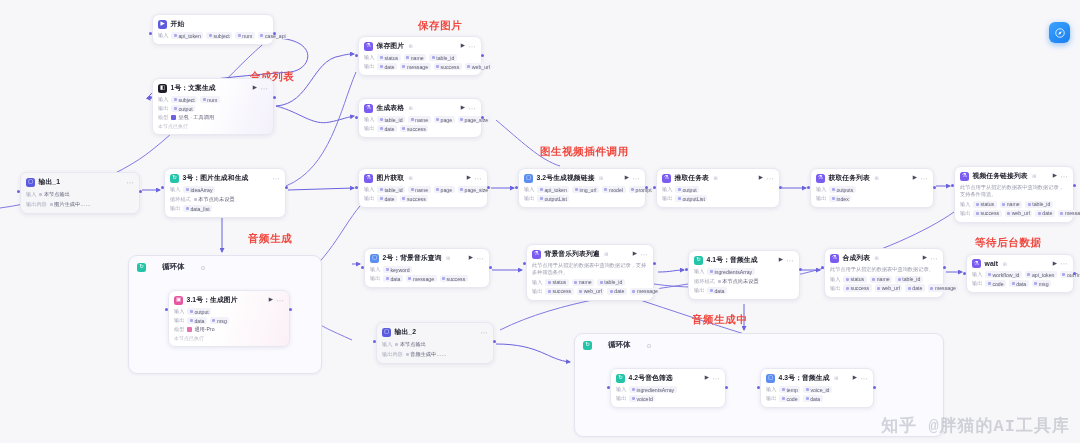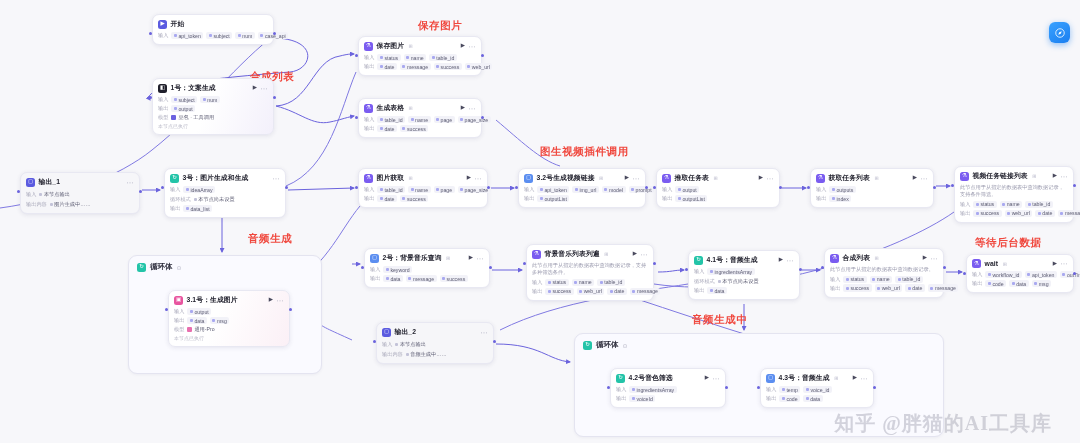--- a/index.html
+++ b/index.html
@@ -16,21 +16,21 @@
   .anno{
     position:absolute;color:#f0483e;font-size:10.5px;font-weight:700;
     letter-spacing:.6px;white-space:nowrap;
   }
 
   
   .group{
     position:absolute;background:#fafaff;border:1px solid #e4e4f0;
     border-radius:9px;box-shadow:0 1px 3px rgba(40,40,90,.05);
   }
-  .group-head{display:flex;align-items:center;gap:4px;padding:6px 8px;}
+  .group-head{display:flex;align-items:center;gap:16px;padding:6px 8px;}
   .group-title{font-size:7.5px;color:#2b2b3a;font-weight:600;}
   .group-badge{font-size:6px;color:#b9b9c9;}
 
   
   .node{
     position:absolute;background:#fff;border:1px solid #e8e8f2;border-radius:7px;
     box-shadow:0 1px 4px rgba(45,45,95,.10);padding:4px 5px 5px 5px;
     box-sizing:border-box;
   }
   .node.grad{background:linear-gradient(110deg,#ffffff 45%,#f3f0fb 100%);}
@@ -73,23 +73,23 @@
   .fab{
     position:absolute;right:10px;top:22px;width:21px;height:21px;border-radius:6px;
     background:linear-gradient(145deg,#3aa2ff,#1a7ef0);
     box-shadow:0 2px 6px rgba(26,126,240,.45);
     display:flex;align-items:center;justify-content:center;
   }
   .fab svg{width:12px;height:12px;}
 
   
   .wm{
-    position:absolute;right:28px;bottom:6px;font-size:20px;font-weight:700;
+    position:absolute;right:10px;bottom:6px;font-size:17px;font-weight:700;
     color:rgba(120,120,140,.30);white-space:nowrap;letter-spacing:1px;
-    font-family:Liberation Serif, serif;
+    font-family:Liberation Mono, monospace;
   }
 </style>
 </head>
 <body>
 
 <div id="canvas">
 
   <svg class="edges" viewBox="0 0 1080 443" xmlns="http://www.w3.org/2000/svg">
     <defs>
       <marker id="ah" markerWidth="5" markerHeight="5" refX="4" refY="2.5" orient="auto">

